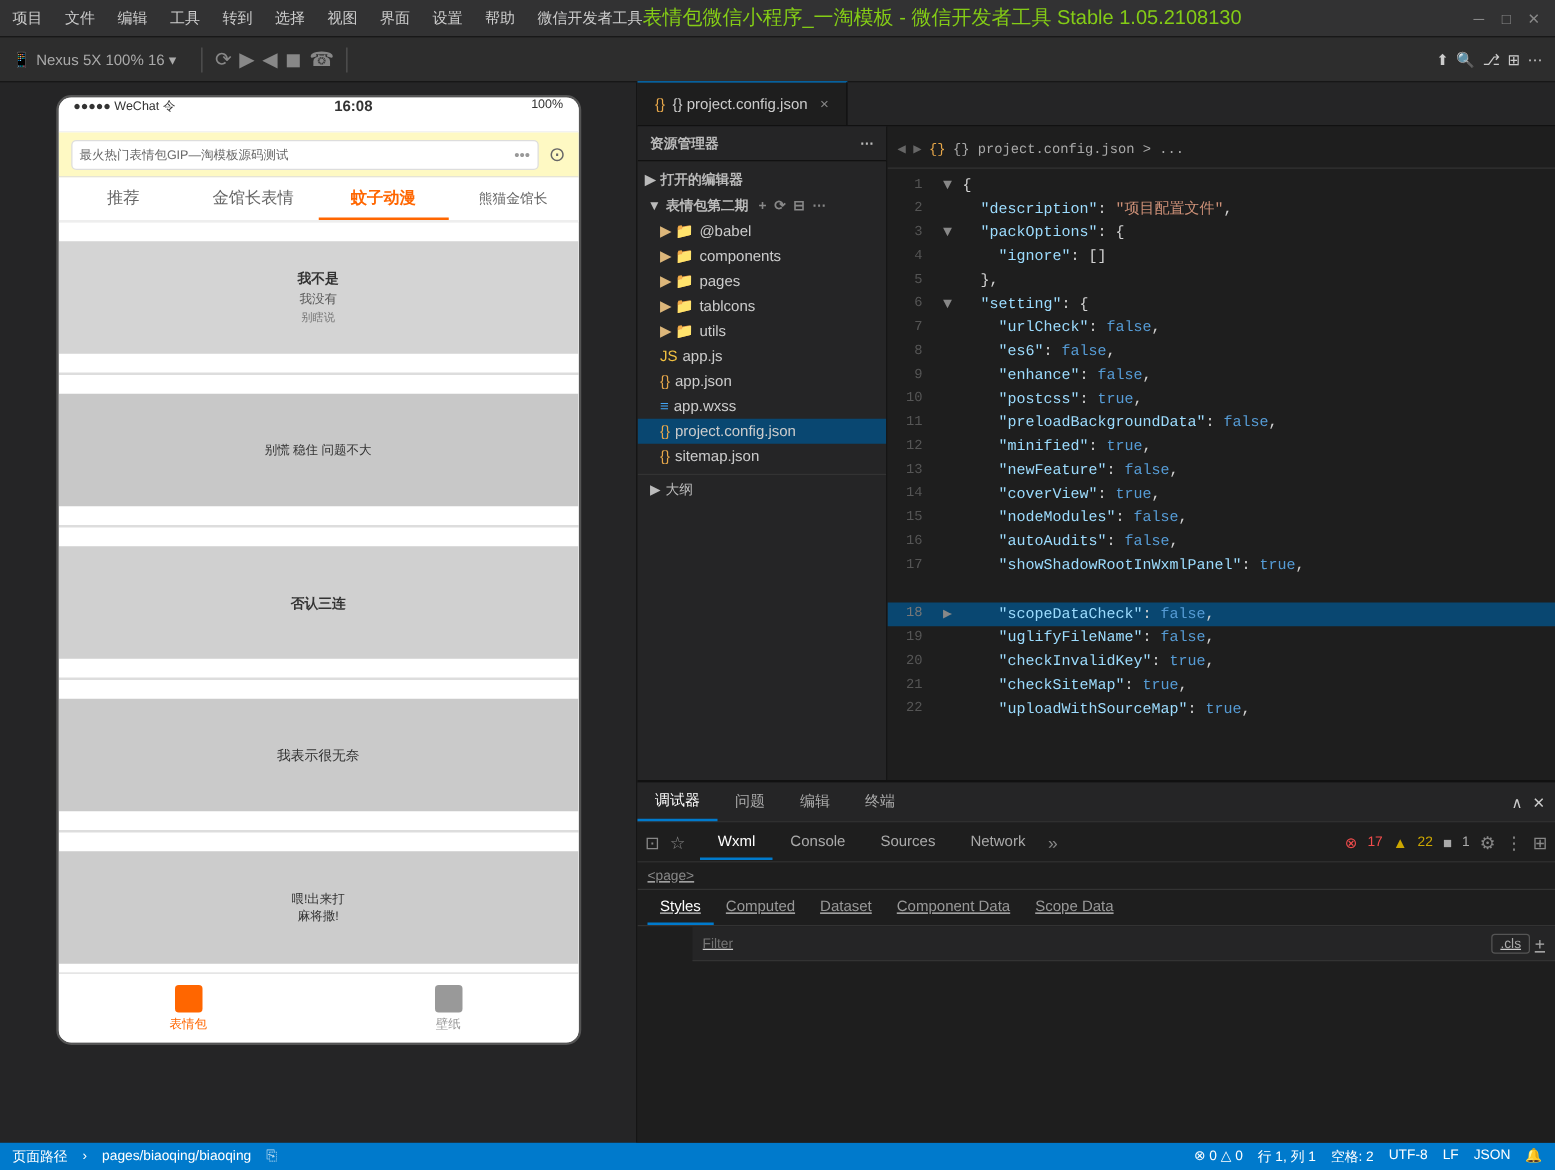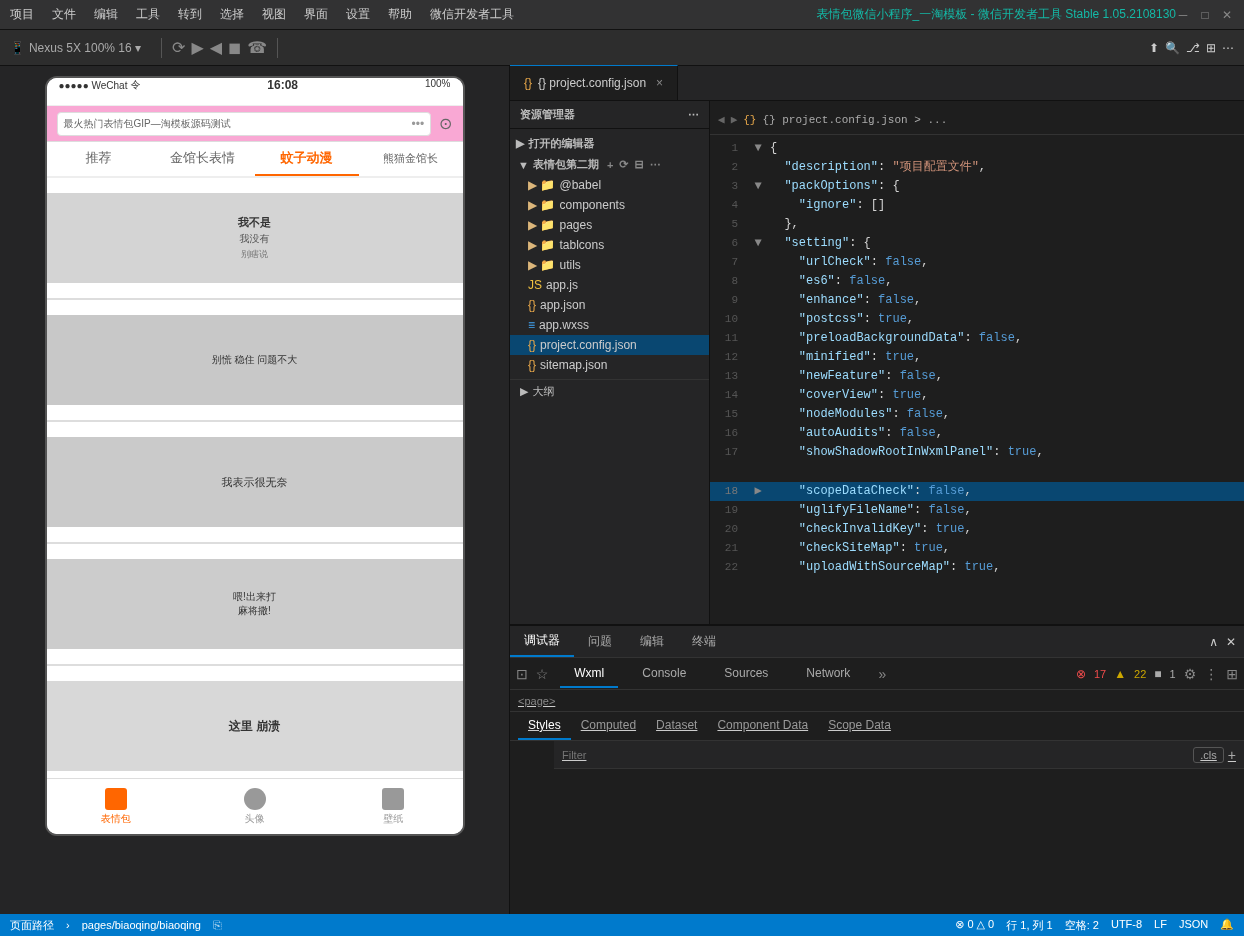--- a/index.html
+++ b/index.html
@@ -29,23 +29,23 @@
       display: flex;
       gap: 18px;
       font-size: 12px;
     }
     .title-bar-menu span {
       cursor: pointer;
       color: #ccc;
     }
     .title-bar-title {
       flex: 1;
-      text-align: right;
-      font-size: 12px;
-      color: #14b8a6;
+      text-align: left;
+      font-size: 16px;
+      color: #84cc16;
     }
     .title-bar-controls {
       display: flex;
       gap: 8px;
     }
     .title-bar-controls span {
       width: 14px;
       height: 14px;
       display: inline-flex;
       align-items: center;
@@ -130,21 +130,21 @@
       justify-content: space-between;
       padding: 0 12px;
       font-size: 11px;
       color: #333;
       border-bottom: 1px solid #eee;
     }
     .phone-signal { display: flex; gap: 3px; align-items: center; font-size: 10px; }
     .phone-time { font-size: 12px; font-weight: bold; color: #333; }
     .phone-battery { font-size: 10px; }
     .phone-search-bar {
-      background: #f9a8d4;
+      background: #fef9c3;
       height: 36px;
       display: flex;
       align-items: center;
       padding: 0 10px;
       gap: 8px;
       border-bottom: 1px solid #ddd;
     }
     .phone-search-input {
       flex: 1;
       background: #fff;
@@ -581,20 +581,25 @@
               <div style="font-size:9px;color:#777;">别瞎说</div>
             </div>
           </div>
           <div class="phone-grid-item">
             <div class="meme-img" style="background:#c8c8c8;">
               <div style="font-size:10px;color:#333;text-align:center;">别慌 稳住 问题不大</div>
             </div>
           </div>
 
           <div class="phone-grid-item">
+            <div class="meme-img" style="background:#d0d0d0;">
+              <div style="font-size:11px;color:#333;font-weight:bold;">否认三连</div>
+            </div>
+          </div>
+          <div class="phone-grid-item">
             <div class="meme-img" style="background:#cacaca;">
               <div style="font-size:11px;color:#333;">我表示很无奈</div>
             </div>
           </div>
 
           <div class="phone-grid-item">
             <div class="meme-img" style="background:#ccc;flex-direction:column;">
               <div style="font-size:10px;color:#333;text-align:center;padding:4px;">喂!出来打<br>麻将撒!</div>
             </div>
           </div>
@@ -627,24 +632,20 @@
             </div>
           </div>
 
         </div>
       </div>
 
       <div class="phone-bottom-nav">
         <div class="phone-bottom-tab active">
           <div class="phone-bottom-icon" style="background:#ff6600;border-radius:3px;"></div>
           <span>表情包</span>
-        </div>
-        <div class="phone-bottom-tab">
-          <div class="phone-bottom-icon" style="background:#999;border-radius:50%;"></div>
-          <span>头像</span>
         </div>
         <div class="phone-bottom-tab">
           <div class="phone-bottom-icon" style="background:#999;border-radius:3px;"></div>
           <span>壁纸</span>
         </div>
       </div>
     </div>
   </div>
 
   <div class="right-panel">
@@ -880,21 +881,21 @@
         </div>
         <div class="devtools-right-icons">
           <span>∧</span>
           <span>✕</span>
         </div>
       </div>
 
       <div style="height:32px; background:#1e1e1e; display:flex; align-items:center; padding: 0 6px; border-bottom:1px solid #333; gap:4px;">
         <span style="font-size:14px;color:#888;margin-right:4px;">⊡</span>
         <span style="font-size:14px;color:#888;margin-right:8px;">☆</span>
-        <div style="display:flex;gap:10px;">
+        <div style="display:flex;gap:0;">
           <div class="devtools-section-tab active">Wxml</div>
           <div class="devtools-section-tab">Console</div>
           <div class="devtools-section-tab">Sources</div>
           <div class="devtools-section-tab">Network</div>
           <span style="color:#888;padding:6px 4px;font-size:14px;">»</span>
         </div>
         <div style="margin-left:auto;display:flex;align-items:center;gap:8px;">
           <span class="badge-error">⊗</span>
           <span style="color:#f14c4c;font-size:11px;">17</span>
           <span class="badge-warn">▲</span>

